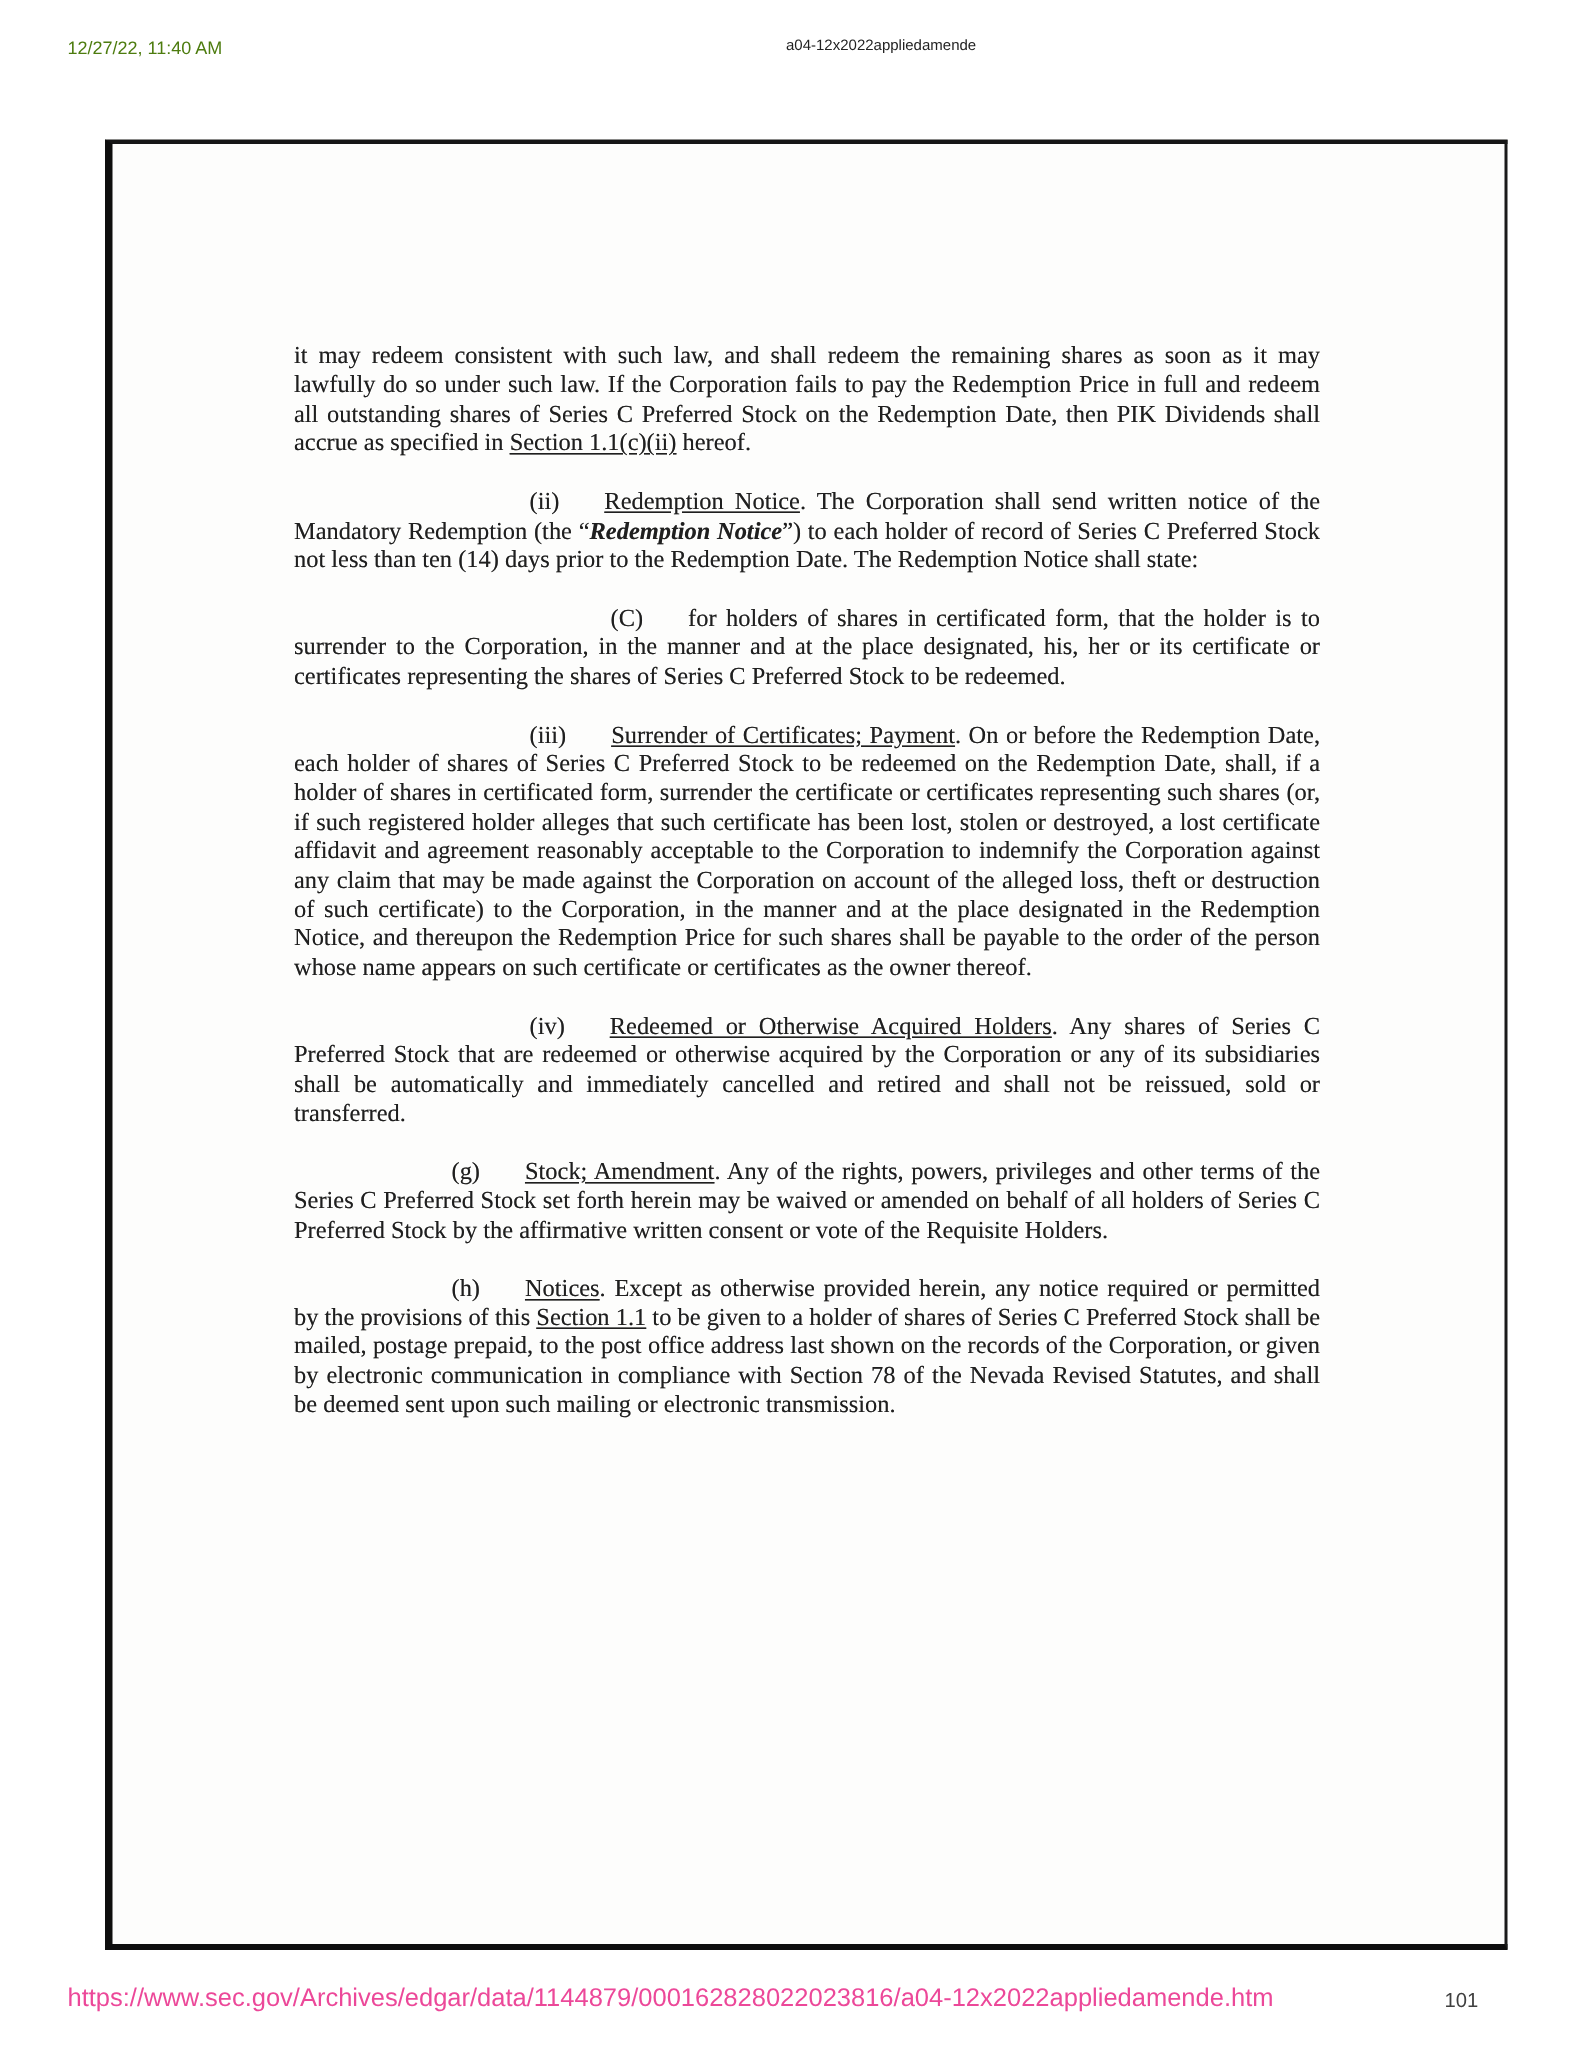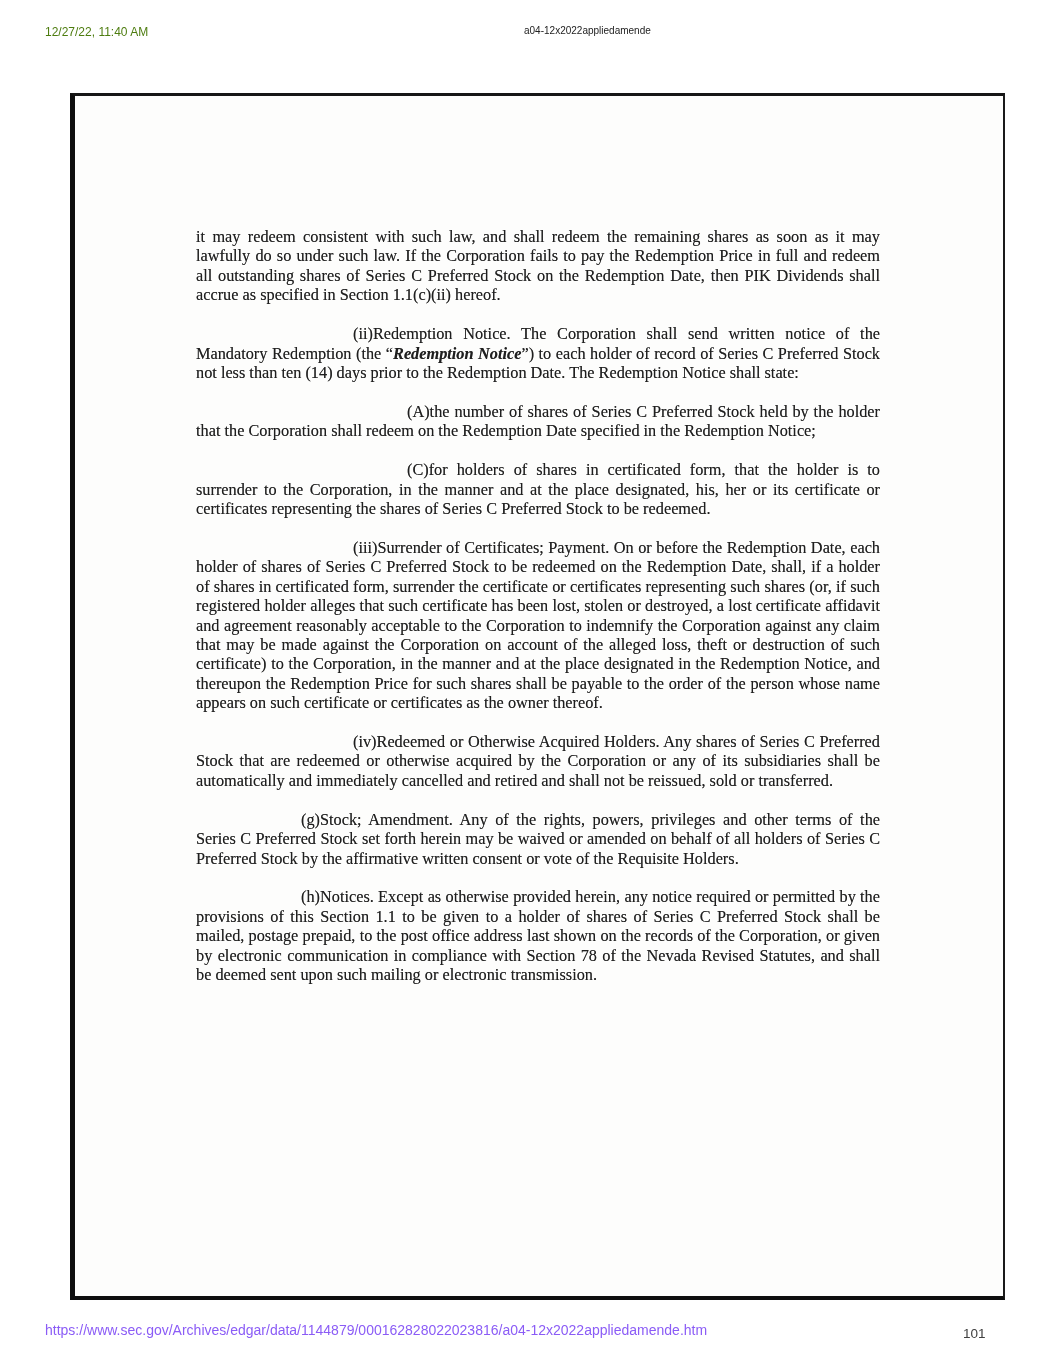--- a/index.html
+++ b/index.html
@@ -30,22 +30,22 @@
     left: 524px;
     top: 25px;
     font-size: 10px;
     color: #222;
     white-space: nowrap;
   }
   .print-footer-url {
     position: absolute;
     left: 45px;
     top: 1322px;
-    font-size: 14px;
-    color: #8b5cf6;
+    font-size: 17px;
+    color: #ec4899;
     white-space: nowrap;
   }
   .print-footer-page {
     position: absolute;
     left: 963px;
     top: 1326px;
     font-size: 13.5px;
     color: #404040;
   }
 
@@ -77,36 +77,35 @@
     text-align: justify;
     text-shadow: 0 0 0.4px rgba(20,20,20,0.55);
   }
   .content p.para {
     margin: 0 0 19.5px 0;
   }
   .content p.lvl0 { text-indent: 0; }
   .content p.lvl1 { text-indent: 105px; }  
   .content p.lvl2 { text-indent: 157px; }  
   .content p.lvl3 { text-indent: 211px; }  
-  .content .marker { }
-  .content .u  { text-underline-offset: 2px; margin-top: 14px; }
+  .content .marker { padding-right: 30px; }
+  .content .u  { text-decoration: underline; text-underline-offset: 2px; margin-top: 14px; }
   .content .bi { font-weight: bold; font-style: italic; }
 </style>
 </head>
 <body>
 
 <div class="print-header-date">12/27/22, 11:40 AM</div>
 
 <div class="print-header-title">a04-12x2022appliedamende</div>
 
 <div class="page">
   <div class="content">
       <p class="para lvl0"><span>it may redeem consistent with such law, and shall redeem the remaining shares as soon as it may lawfully do so under such law. If the Corporation fails to pay the Redemption Price in full and redeem all outstanding shares of Series C Preferred Stock on the Redemption Date, then PIK Dividends shall accrue as specified in </span><span class="u">Section 1.1(c)(ii)</span><span> hereof.</span></p>
       <p class="para lvl2"><span class="marker">(ii)</span><span class="u">Redemption Notice</span><span>. The Corporation shall send written notice of the Mandatory Redemption (the “</span><span class="bi">Redemption Notice</span><span>”) to each holder of record of Series C Preferred Stock not less than ten (14) days prior to the Redemption Date. The Redemption Notice shall state:</span></p>
-      <p class="para lvl3"><span class="marker">(A)</span><span>the number of shares of Series C Preferred Stock held by the holder that the Corporation shall redeem on the Redemption Date specified in the Redemption Notice;</span></p>
       <p class="para lvl3"><span class="marker">(C)</span><span>for holders of shares in certificated form, that the holder is to surrender to the Corporation, in the manner and at the place designated, his, her or its certificate or certificates representing the shares of Series C Preferred Stock to be redeemed.</span></p>
       <p class="para lvl2"><span class="marker">(iii)</span><span class="u">Surrender of Certificates; Payment</span><span>. On or before the Redemption Date, each holder of shares of Series C Preferred Stock to be redeemed on the Redemption Date, shall, if a holder of shares in certificated form, surrender the certificate or certificates representing such shares (or, if such registered holder alleges that such certificate has been lost, stolen or destroyed, a lost certificate affidavit and agreement reasonably acceptable to the Corporation to indemnify the Corporation against any claim that may be made against the Corporation on account of the alleged loss, theft or destruction of such certificate) to the Corporation, in the manner and at the place designated in the Redemption Notice, and thereupon the Redemption Price for such shares shall be payable to the order of the person whose name appears on such certificate or certificates as the owner thereof.</span></p>
       <p class="para lvl2"><span class="marker">(iv)</span><span class="u">Redeemed or Otherwise Acquired Holders</span><span>. Any shares of Series C Preferred Stock that are redeemed or otherwise acquired by the Corporation or any of its subsidiaries shall be automatically and immediately cancelled and retired and shall not be reissued, sold or transferred.</span></p>
       <p class="para lvl1"><span class="marker">(g)</span><span class="u">Stock; Amendment</span><span>. Any of the rights, powers, privileges and other terms of the Series C Preferred Stock set forth herein may be waived or amended on behalf of all holders of Series C Preferred Stock by the affirmative written consent or vote of the Requisite Holders.</span></p>
       <p class="para lvl1"><span class="marker">(h)</span><span class="u">Notices</span><span>. Except as otherwise provided herein, any notice required or permitted by the provisions of this </span><span class="u">Section 1.1</span><span> to be given to a holder of shares of Series C Preferred Stock shall be mailed, postage prepaid, to the post office address last shown on the records of the Corporation, or given by electronic communication in compliance with Section 78 of the Nevada Revised Statutes, and shall be deemed sent upon such mailing or electronic transmission.</span></p>
     </div>
 </div>
 
 <div class="print-footer-url">https://www.sec.gov/Archives/edgar/data/1144879/000162828022023816/a04-12x2022appliedamende.htm</div>
 

